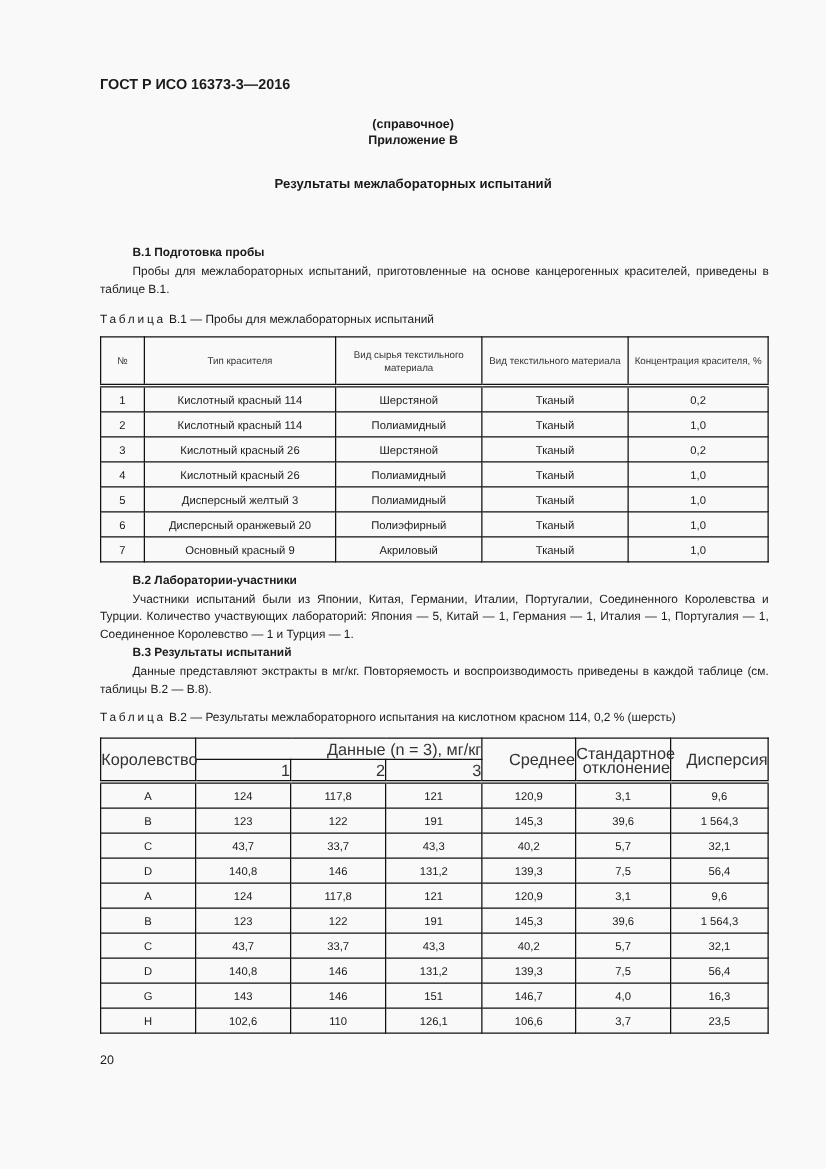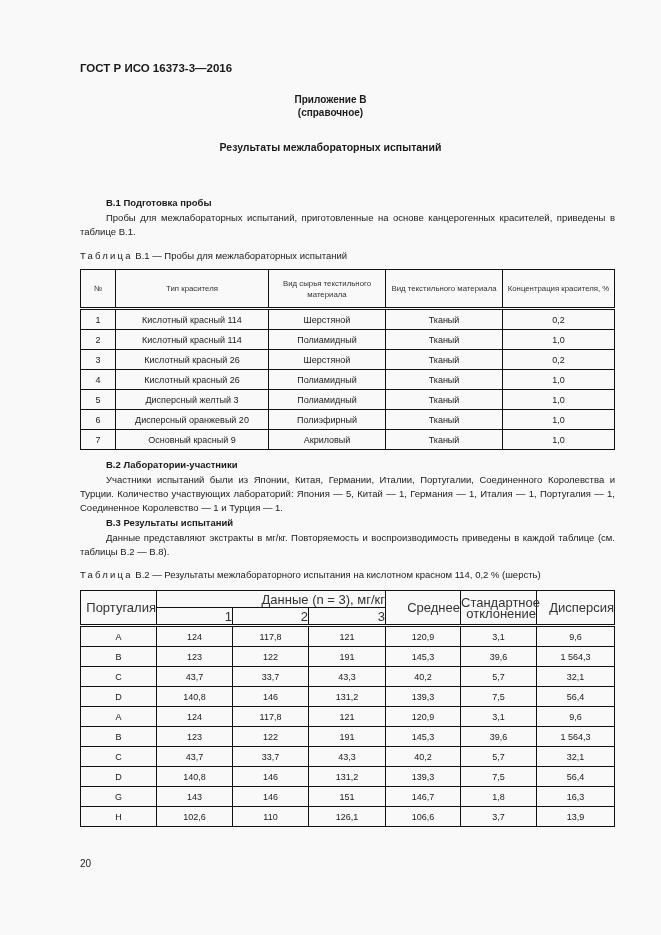--- a/index.html
+++ b/index.html
@@ -20,30 +20,30 @@
   table { border-collapse: collapse; position: absolute; table-layout: fixed; }
   td, th { border: 1px solid #111; text-align: center; font-weight: normal; padding: 0; }
   .t1 { left: 80px; top: 269px; width: 534px; font-size: 9px; }
   .t1 th { font-size: 7.8px; line-height: 11px; color: #333; height: 37px; }
   .t1 thead tr th { border-bottom: 3px double #111; }
   .t1 td { height: 19px; }
   .t2 { left: 80px; top: 590px; width: 534px; font-size: 9px; }
   .t2 th { font-size: 13px; line-height: 11px; color: #333; height: 16px; text-align: right; }
   .t2 thead tr.h2 th, .t2 thead th.rs { border-bottom: 3px double #111; }
   .t2 td { height: 19px; }
-  .page-no { left: 80px; top: 843px; font-size: 10px; margin-top: 15px; }
+  .page-no { left: 80px; top: 843px; font-size: 10px; }
 </style>
 </head>
 <body>
 
 <div class="abs doc-code">ГОСТ Р ИСО 16373-3—2016</div>
 
 <div class="abs annex">
+  <div>(справочное)</div>
   <div>Приложение В</div>
-  <div>(справочное)</div>
 </div>
 <div class="abs annex-title">Результаты межлабораторных испытаний</div>
 
 <div class="abs sec-head" style="top:197px">В.1  Подготовка пробы</div>
 <div class="abs para" style="top:211px"><span class="indent"></span><span>Пробы для межлабораторных испытаний, приготовленные на основе канцерогенных красителей, приведены в таблице В.1.</span></div>
 <div class="abs caption" style="top:250px"><span class="sp">Таблица</span> <span>В.1 — Пробы для межлабораторных испытаний</span></div>
 
 <table class="t1">
   <colgroup>
       <col style="width:35px">
@@ -126,21 +126,21 @@
       <col style="width:76px">
       <col style="width:76px">
       <col style="width:76px">
       <col style="width:77px">
       <col style="width:75px">
       <col style="width:76px">
       <col style="width:78px">
     </colgroup>
   <thead>
     <tr>
-      <th rowspan="2" class="rs">Португалия</th>
+      <th rowspan="2" class="rs">Королевство</th>
       <th colspan="3">Данные (n = 3), мг/кг</th>
       <th rowspan="2" class="rs">Среднее</th>
       <th rowspan="2" class="rs">Стандартное отклонение</th>
       <th rowspan="2" class="rs">Дисперсия</th>
     </tr>
     <tr class="h2">
       <th>1</th>
       <th>2</th>
       <th>3</th>
     </tr>
@@ -217,28 +217,28 @@
         <td>139,3</td>
         <td>7,5</td>
         <td>56,4</td>
       </tr>
       <tr>
         <td>G</td>
         <td>143</td>
         <td>146</td>
         <td>151</td>
         <td>146,7</td>
-        <td>1,8</td>
+        <td>4,0</td>
         <td>16,3</td>
       </tr>
       <tr>
         <td>H</td>
         <td>102,6</td>
         <td>110</td>
         <td>126,1</td>
         <td>106,6</td>
         <td>3,7</td>
-        <td>13,9</td>
+        <td>23,5</td>
       </tr>
     </tbody>
 </table>
 
 <div class="abs page-no">20</div>
 
 </body></html>

